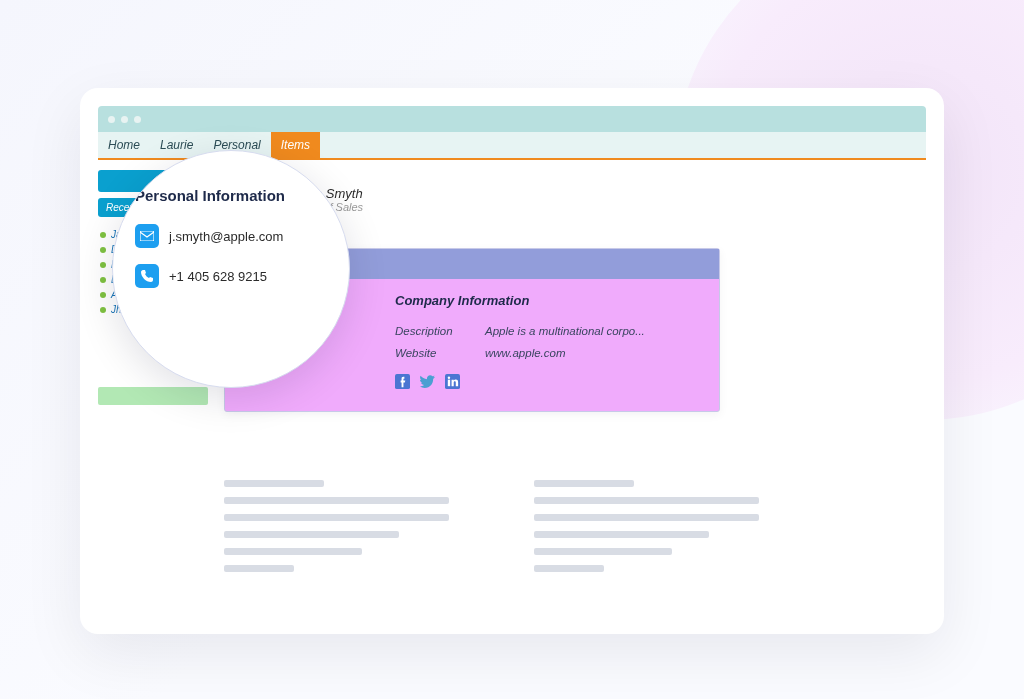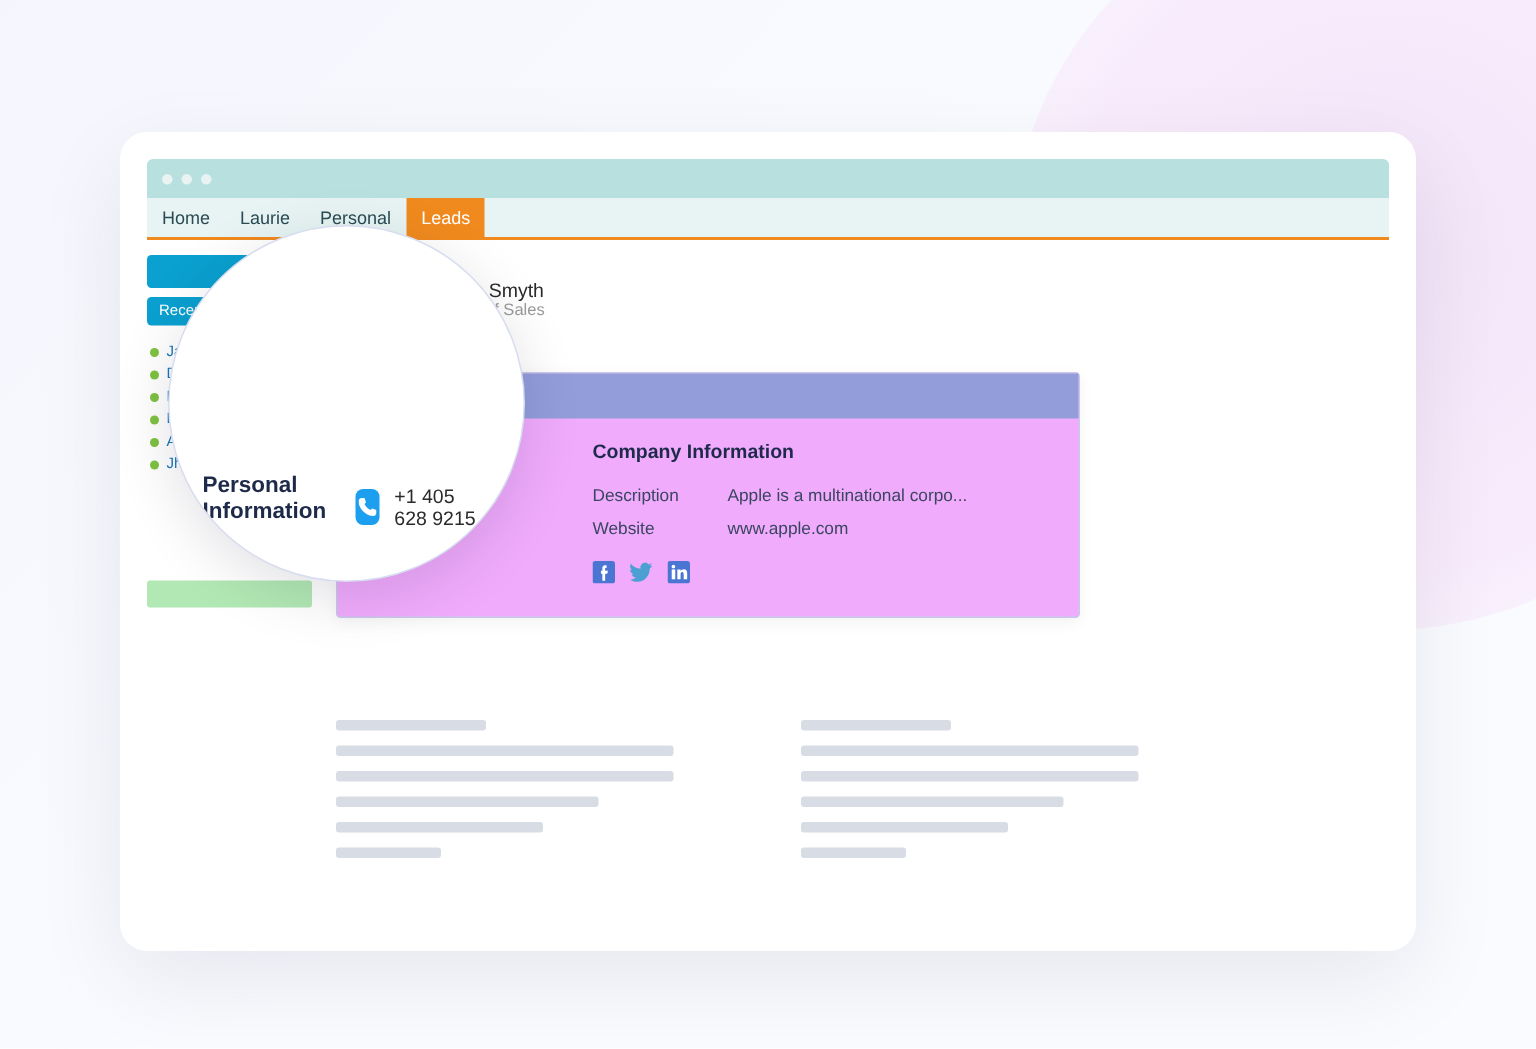--- a/index.html
+++ b/index.html
@@ -27,20 +27,21 @@
     top: 88px;
     width: 864px;
     height: 546px;
     background: #fff;
     border-radius: 18px;
     box-shadow: 0 20px 60px rgba(0,0,40,0.08);
     z-index: 1;
     display: flex;
     flex-direction: column;
     padding: 18px;
+    font-style: italic;
   }
   .titlebar {
     height: 26px;
     background: #b8e0df;
     border-radius: 4px 4px 0 0;
     display: flex;
     align-items: center;
     padding-left: 10px;
     gap: 6px;
   }
@@ -176,22 +177,22 @@
     top: 150px;
     width: 238px;
     height: 238px;
     background: #fff;
     border: 1px solid #d7dcef;
     border-radius: 50%;
     box-shadow: 0 10px 40px rgba(0,0,40,0.12);
     z-index: 5;
     padding: 26px 22px;
     display: flex;
+    flex-direction: column;
     overflow: hidden;
-    align-items: flex-end;
   }
   .magnifier h3 {
     font-size: 15px;
     color: #1e2a4a;
     font-weight: 600;
     margin: 10px 0 12px 0;
   }
   .pi-row {
     display: flex;
     align-items: center;
@@ -240,21 +241,21 @@
   <div class="titlebar">
     <div class="tdot"></div>
     <div class="tdot"></div>
     <div class="tdot"></div>
   </div>
 
   <div class="tabs-row">
     <div class="tab">Home</div>
     <div class="tab">Laurie</div>
     <div class="tab">Personal</div>
-    <div class="tab active">Leads</div>
+    <div class="tab active">Items</div>
   </div>
 
   <div class="app-body">
     <div class="sidebar">
       <div class="blue-pill"></div>
       <div class="recent-head">Recent Items</div>
       <ul class="recent-list">
         <li>
             <span>Jane Smyth</span>
           </li>
@@ -352,19 +353,28 @@
       </div>
 
     </div>
   </div>
 </div>
 
 <div class="magnifier">
   <h3>Personal Information</h3>
   <div class="pi-row">
     <div class="pi-icon">
+      <svg width="14" height="10" viewBox="0 0 14 10">
+          <rect x="0" y="0" width="14" height="10" rx="1" fill="none" stroke="#fff" stroke-width="1.2"></rect>
+          <path d="M0 1 L7 6 L14 1" fill="none" stroke="#fff" stroke-width="1.2"></path>
+        </svg>
+    </div>
+    <span>j.smyth@apple.com</span>
+  </div>
+  <div class="pi-row">
+    <div class="pi-icon">
       <svg width="12" height="12" viewBox="0 0 12 12">
           <path d="M2 0C1 0 0 1 0 2C0 7 5 12 10 12C11 12 12 11 12 10L12 8L9 7L8 8C6 7 5 6 4 4L5 3L4 0Z" fill="#fff"></path>
         </svg>
     </div>
     <span>+1 405 628 9215</span>
   </div>
 </div>
 
 </body></html>

